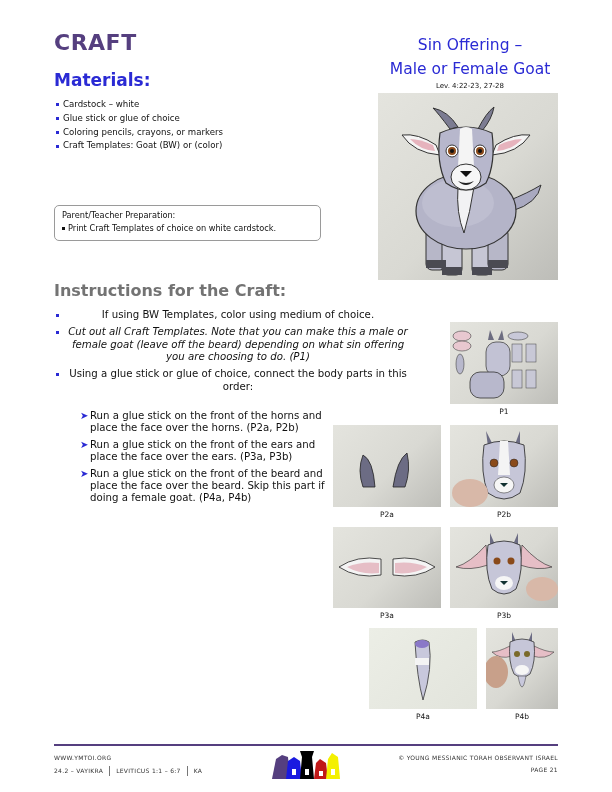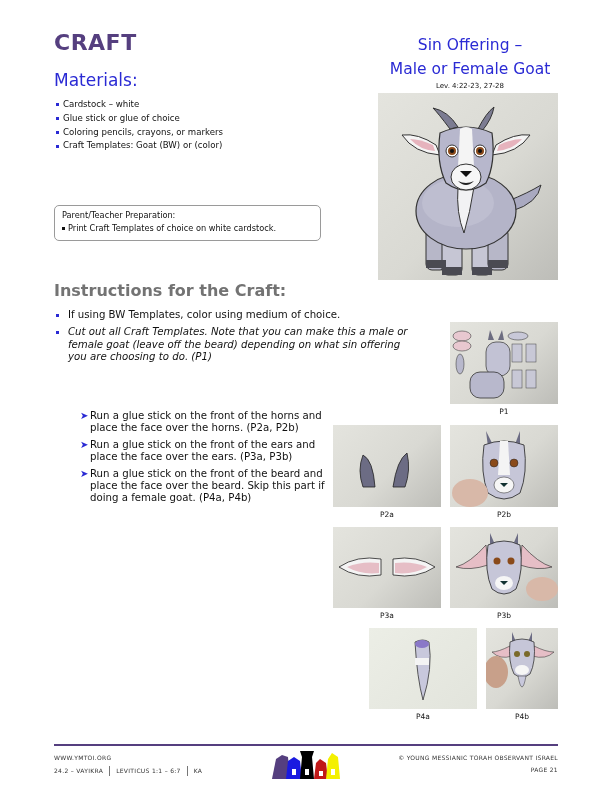--- a/index.html
+++ b/index.html
@@ -2,40 +2,40 @@
 <html><head>
 <meta charset="utf-8">
 <style>
   * { box-sizing: border-box; margin: 0; padding: 0; }
   html, body { width: 612px; height: 792px; background: #ffffff; }
   body { position: relative; font-family: "DejaVu Sans", sans-serif; color: #111; overflow: hidden; }
 
   .abs { position: absolute; }
 
   .craft-title { left: 54px; top: 30px; font-size: 22px; font-weight: bold; color: #553f7f; letter-spacing: 0.5px; font-family: "DejaVu Sans", sans-serif; }
-  .materials-title { left: 54px; top: 70px; font-size: 17px; font-weight: normal; color: #2a2ad4; font-family: "DejaVu Sans", sans-serif; }
+  .materials-title { left: 54px; top: 70px; font-size: 17px; font-weight: bold; color: #2a2ad4; font-family: "DejaVu Sans", sans-serif; }
 
   .materials-list { left: 56px; top: 98px; list-style: none; font-size: 8.6px; line-height: 13.8px; color: #111; }
   .materials-list li { display: flex; align-items: center; }
   .sq-bullet { display: inline-block; width: 3px; height: 3px; background: #2a2ad4; margin-right: 4px; }
 
   .prep-box { left: 54px; top: 183px; width: 267px; height: 36px; border: 1px solid #9a9a9a; border-radius: 5px; padding: 3px 7px; font-size: 8.2px; line-height: 13px; margin-top: 22px; }
   .prep-item { display: flex; align-items: center; }
   .prep-dot { display: inline-block; width: 3px; height: 3px; background: #111; margin-right: 3px; }
 
   .sin-title { left: 372px; top: 33px; width: 196px; text-align: center; font-size: 15.5px; font-weight: normal; color: #2a2ad4; line-height: 24px; }
   .scripture { left: 372px; top: 82px; width: 196px; text-align: center; font-size: 7px; color: #111; }
 
   .photo { background: linear-gradient(135deg, #e4e4de 0%, #d9d9d3 55%, #bdbdb8 100%); overflow: hidden; }
   .main-photo { left: 378px; top: 93px; width: 180px; height: 187px; }
 
   .instructions-title { left: 54px; top: 281px; font-size: 16px; font-weight: bold; color: #737373; }
 
   .instr-list { left: 56px; top: 309px; width: 390px; list-style: none; font-size: 10.2px; line-height: 12.8px; color: #111; }
-  .instr-list > li { display: flex; margin-bottom: 4px; }
+  .instr-list > li { display: flex; margin-bottom: 4px; text-align: center; }
   .instr-list > li .mk { flex: 0 0 12px; padding-top: 5px; }
   .instr-list > li .mk i { display: block; width: 3px; height: 3px; background: #2a2ad4; }
   .it1 { width: 340px; }
   .it2 { width: 380px; font-style: italic; }
   .it3 { width: 380px; }
 
   .sub-list { left: 80px; top: 410px; width: 245px; list-style: none; font-size: 10.2px; line-height: 12px; }
   .sub-list li { display: flex; margin-bottom: 5px; }
   .arrow { flex: 0 0 10px; color: #2a2ad4; font-size: 10px; line-height: 12px; }
 
@@ -137,20 +137,26 @@
       <span class="mk">
         <i></i>
       </span>
       <span class="it1">If using BW Templates, color using medium of choice.</span>
     </li>
   <li>
       <span class="mk">
         <i></i>
       </span>
       <span class="it2" style="width:340px">Cut out all Craft Templates. Note that you can make this a male or female goat (leave off the beard) depending on what sin offering you are choosing to do. (P1)</span>
+    </li>
+  <li>
+      <span class="mk">
+        <i></i>
+      </span>
+      <span class="it3" style="width:340px">Using a glue stick or glue of choice, connect the body parts in this order:</span>
     </li>
 </ul>
 
 <ul class="abs sub-list">
   <li>
       <span class="arrow">➤</span>
       <span>Run a glue stick on the front of the horns and place the face over the horns. (P2a, P2b)</span>
     </li>
   <li>
       <span class="arrow">➤</span>

